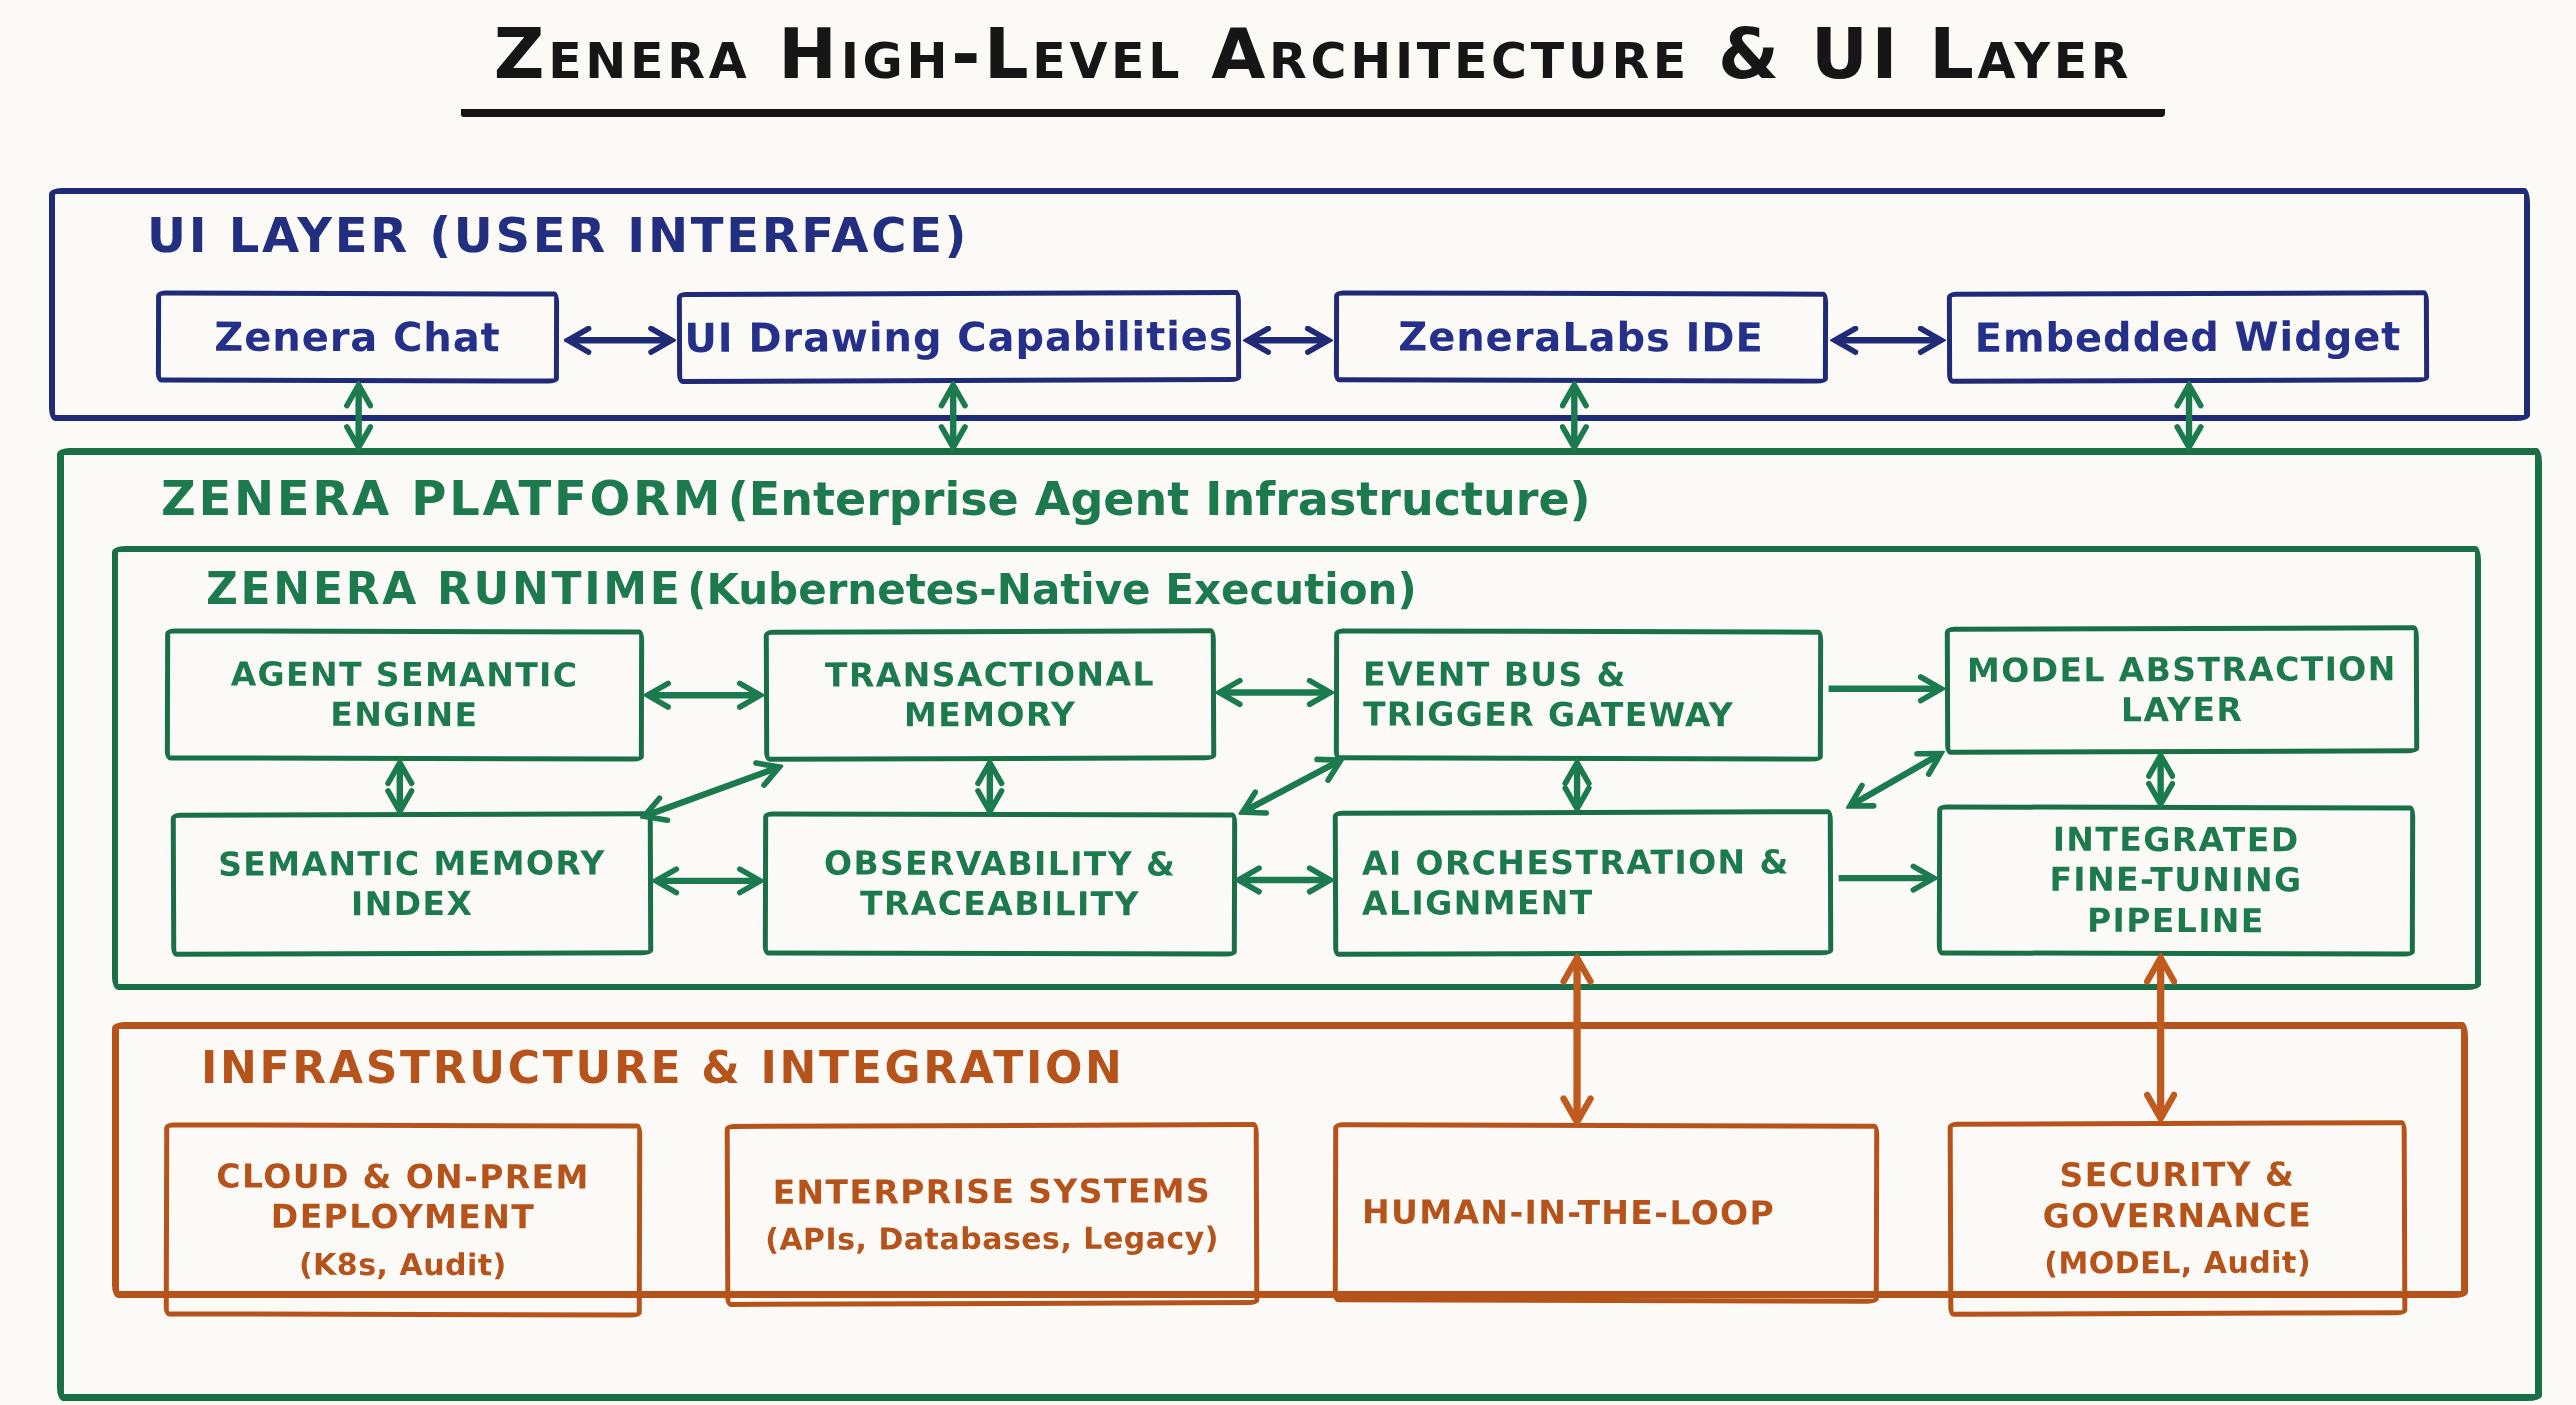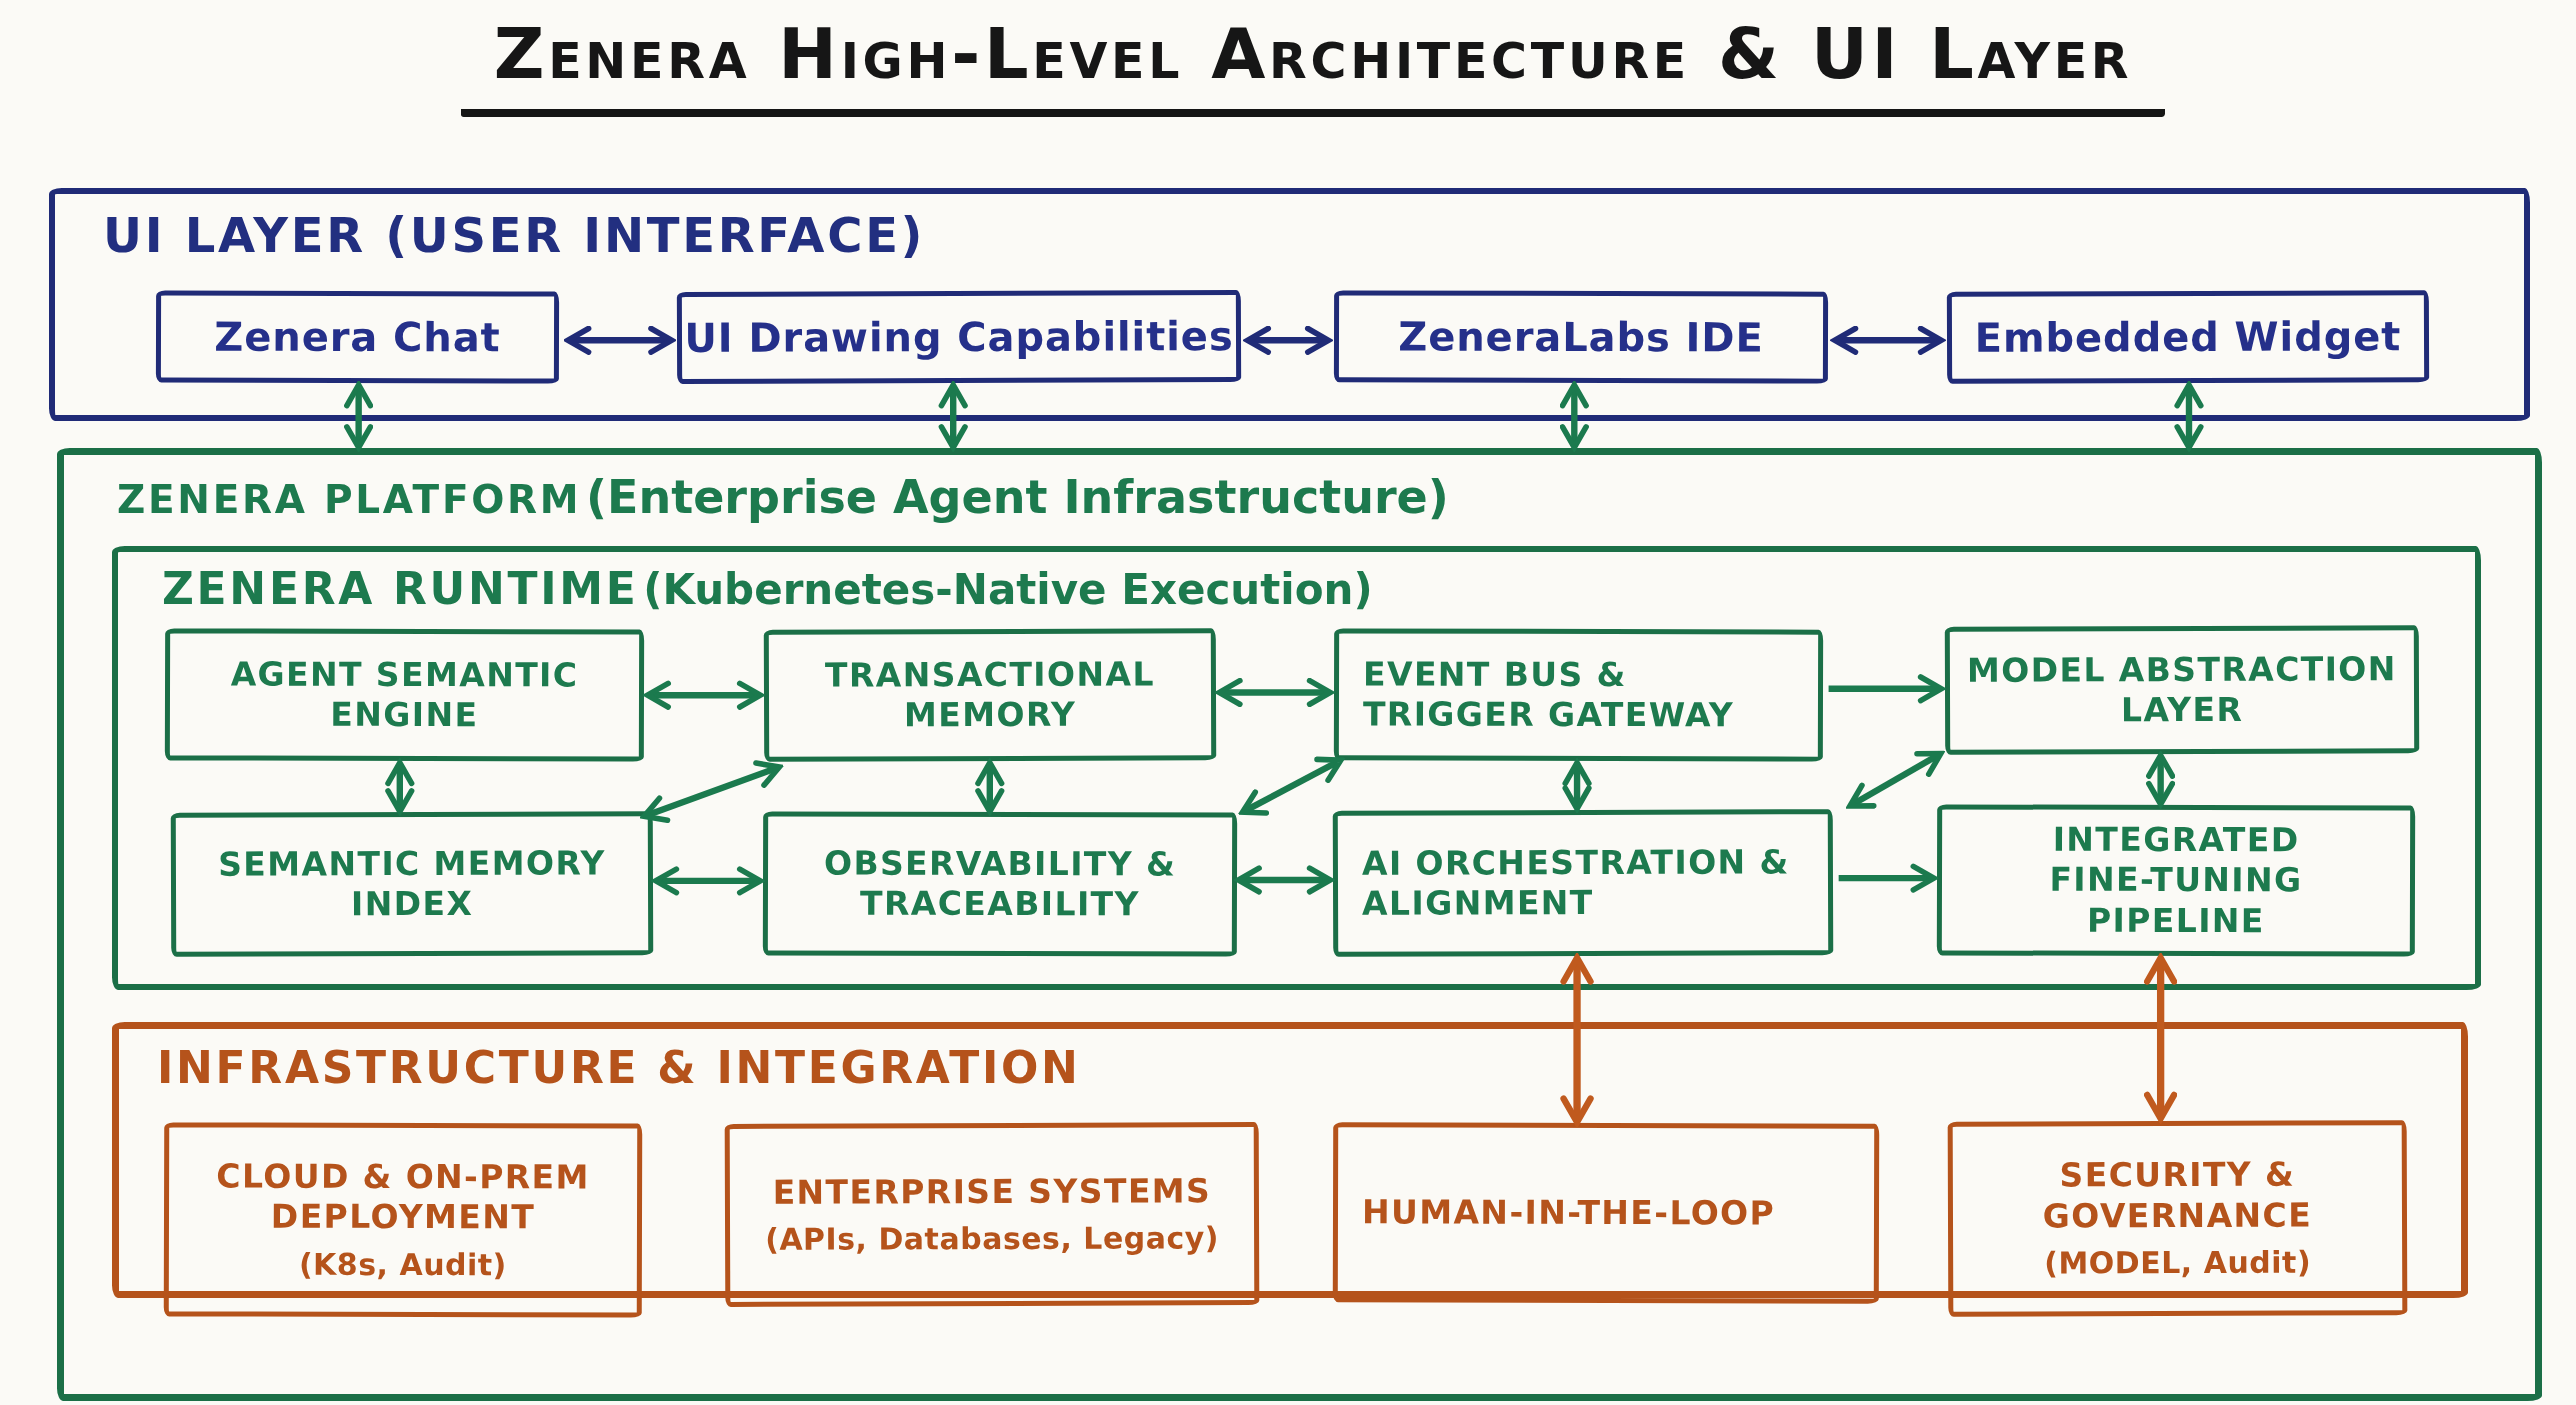--- a/index.html
+++ b/index.html
@@ -25,23 +25,23 @@
   
   .sketch{
     border-style:solid;background:transparent;
     border-radius:12.8px 5.5px 14.6px 6.4px / 6.4px 14.6px 5.5px 12.8px;
   }
   .ui-box{border-width:6.4px;border-color:#202b77;}
   .plat-box{border-width:7.3px;border-color:#1b6f47;}
   .run-box{border-width:6.4px;border-color:#1b6f47;}
   .infra-box{border-width:7.3px;border-color:#b5531b;}
 
-  .section-heading{font-weight:700;letter-spacing:2.7px;white-space:nowrap;}
+  .section-heading{font-weight:700;letter-spacing:2.7px;white-space:nowrap;margin-left:44px;}
   .ui-heading{font-size:48px;color:#222f80;}
-  .plat-heading{font-size:39px;color:#1d7a4e;}
+  .plat-heading{font-size:48px;color:#1d7a4e;}
   .run-heading{font-size:44px;color:#1d7a4e;}
   .infra-heading{font-size:44px;color:#b5531b;}
   .sub{font-weight:700;letter-spacing:0.9px;}
 
   
   .node{
     display:flex;flex-direction:column;justify-content:center;align-items:center;
     text-align:center;font-weight:700;
     border-style:solid;border-width:5.5px;
     border-radius:9.1px 4.6px 11px 5.5px / 5.5px 11px 4.6px 9.1px;

